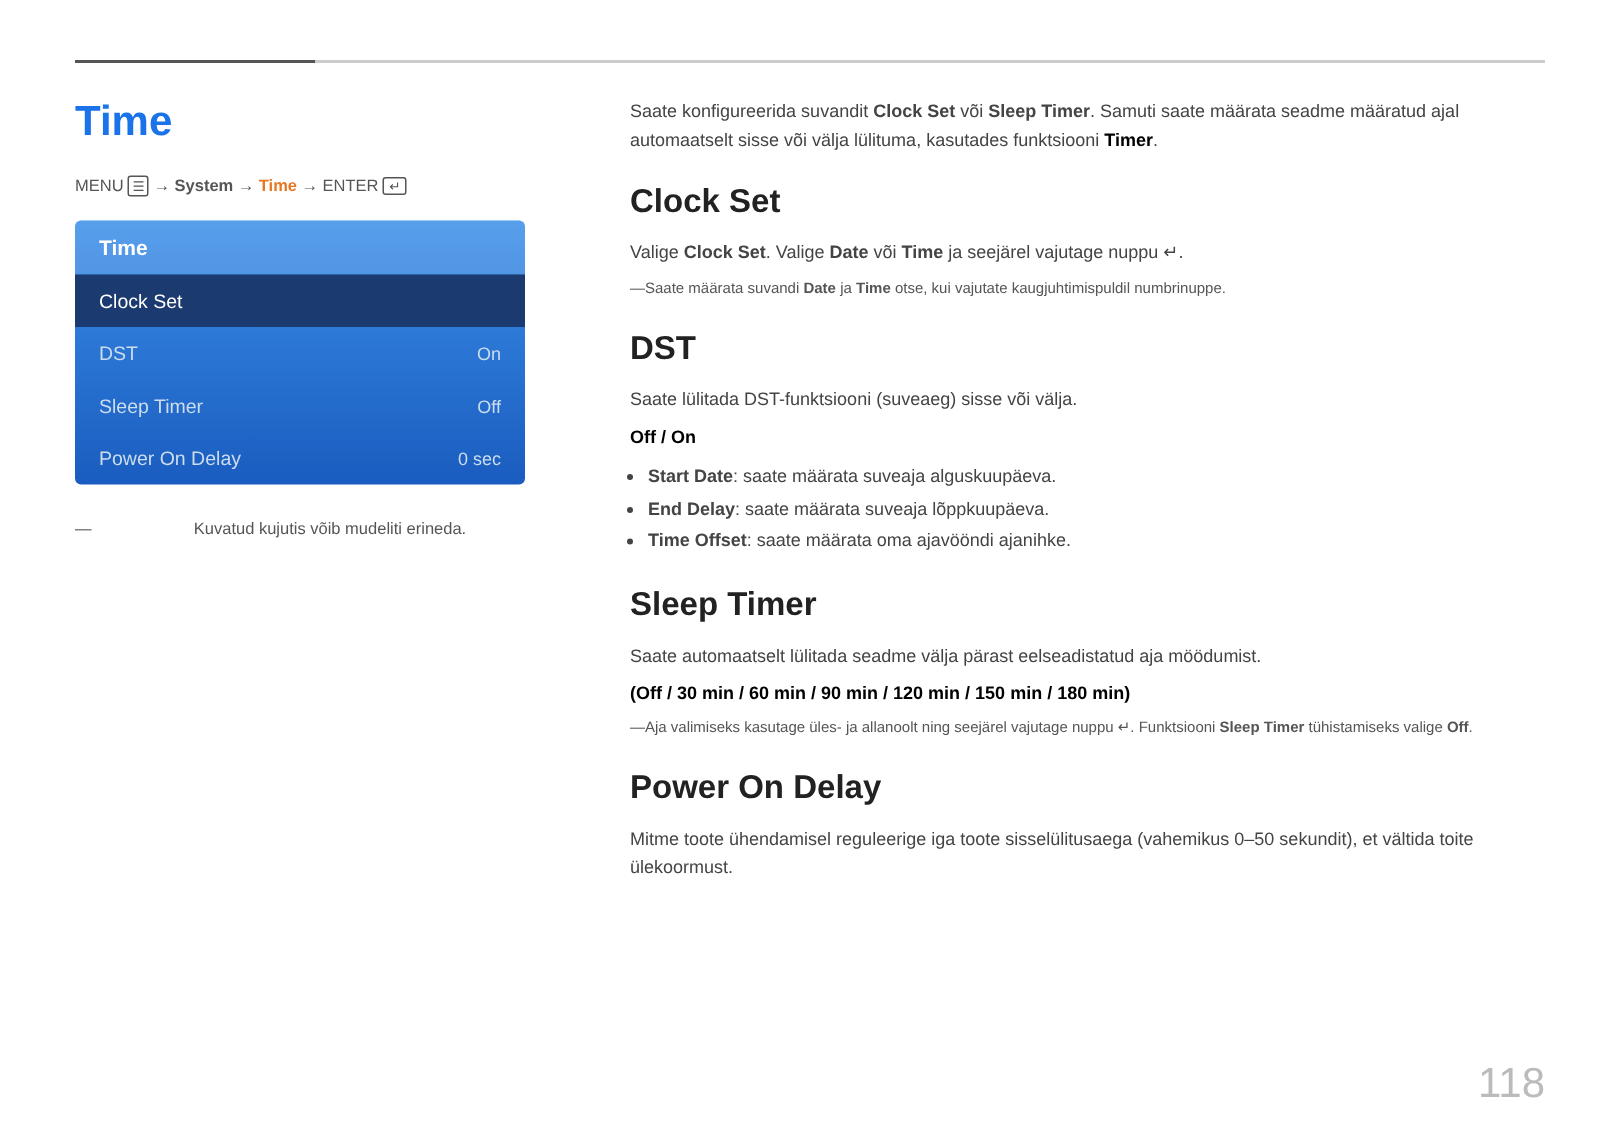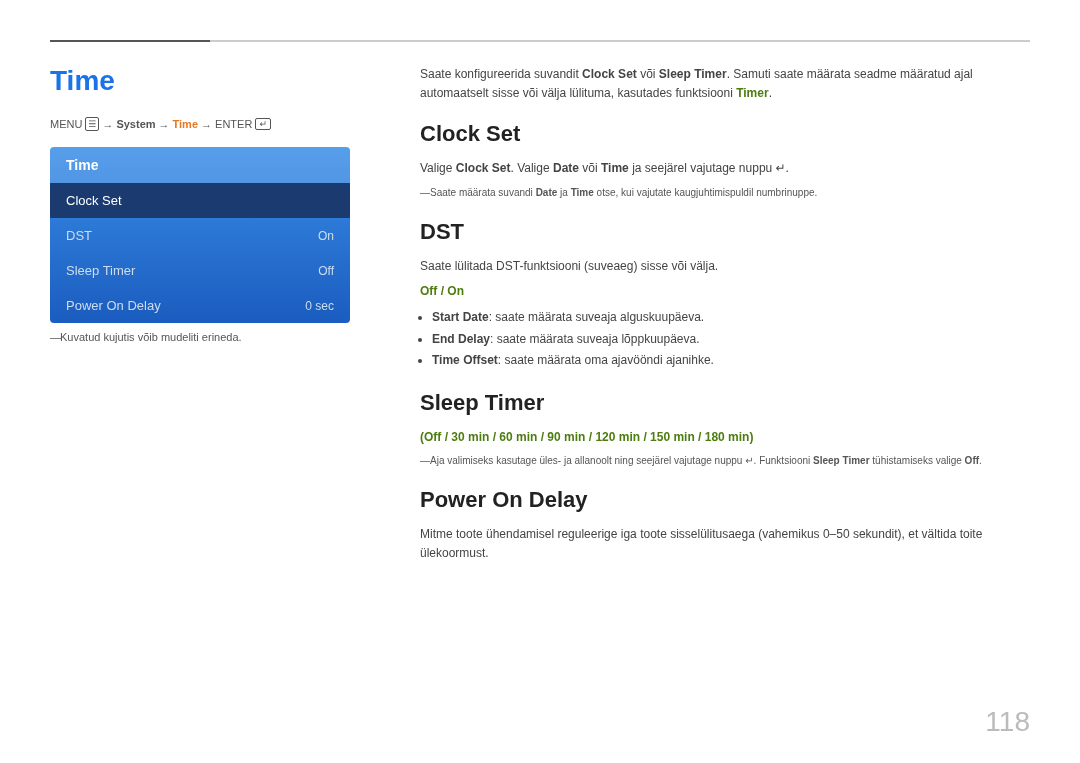--- a/index.html
+++ b/index.html
@@ -104,23 +104,24 @@
       background: #1a3a70;
       color: #fff;
       font-weight: normal;
     }
     .menu-item .item-label { color: inherit; }
     .menu-item .item-value { color: #cde; font-size: 12px; }
 
     .note-text {
       font-size: 11px;
       color: #555;
-      margin-top: 8px;
+      margin-top: 24px;
       padding-left: 10px;
       position: relative;
+      text-align: center;
     }
     .note-text::before {
       content: '—';
       position: absolute;
       left: 0;
     }
 
     
     .right-col {
       position: absolute;
@@ -156,21 +157,21 @@
       margin-top: 4px;
     }
 
     .section-body {
       font-size: 12px;
       color: #444;
       line-height: 1.6;
       margin-bottom: 6px;
     }
 
-    .orange-bold { color: #4d7c0f; font-weight: bold; }
+    .orange-bold { color: #000000; font-weight: bold; }
     .bold { font-weight: bold; }
 
     .bullet-list {
       margin: 6px 0 6px 12px;
       list-style: disc;
       font-size: 12px;
       color: #444;
       line-height: 1.8;
     }
 
@@ -272,20 +273,23 @@
     <p class="section-body orange-bold">Off / On</p>
     <ul class="bullet-list">
       <li><b>Start Date</b>: saate määrata suveaja alguskuupäeva.</li>
       <li><b>End Delay</b>: saate määrata suveaja lõppkuupäeva.</li>
       <li><b>Time Offset</b>: saate määrata oma ajavööndi ajanihke.</li>
     </ul>
   </div>
 
   <div class="section-divider">
     <h2 class="section-title">Sleep Timer</h2>
+    <p class="section-body">
+      Saate automaatselt lülitada seadme välja pärast eelseadistatud aja möödumist.
+    </p>
     <p class="section-body orange-bold">(Off / 30 min / 60 min / 90 min / 120 min / 150 min / 180 min)</p>
     <p class="section-note">
       Aja valimiseks kasutage üles- ja allanoolt ning seejärel vajutage nuppu ↵. Funktsiooni <b>Sleep Timer</b> tühistamiseks valige <b>Off</b>.
     </p>
   </div>
 
   <div class="section-divider">
     <h2 class="section-title">Power On Delay</h2>
     <p class="section-body">
       Mitme toote ühendamisel reguleerige iga toote sisselülitusaega (vahemikus 0–50 sekundit), et vältida toite ülekoormust.

